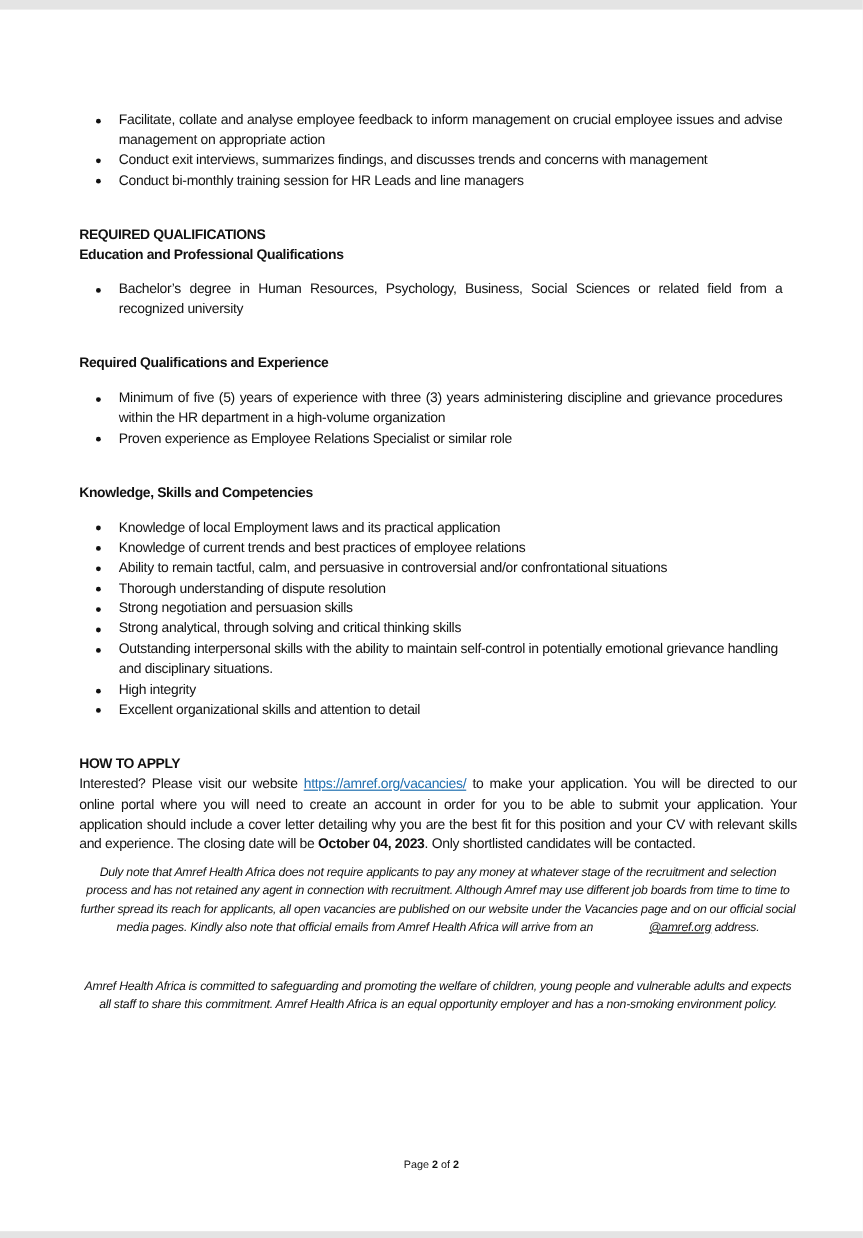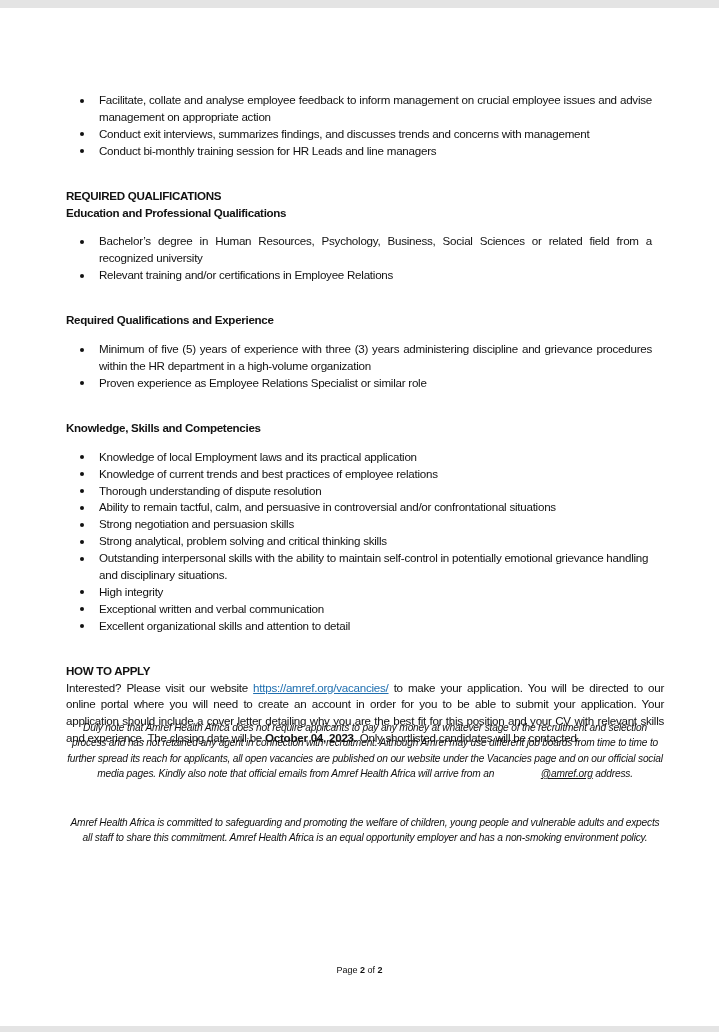--- a/index.html
+++ b/index.html
@@ -53,44 +53,42 @@
       <li>Conduct exit interviews, summarizes findings, and discusses trends and concerns with management</li>
       <li>Conduct bi-monthly training session for HR Leads and line managers</li>
     </ul>
 
     <div class="gap"></div>
 
     <div class="h">REQUIRED QUALIFICATIONS</div>
     <div class="h">Education and Professional Qualifications</div>
     <ul>
       <li class="justify">Bachelor’s degree in Human Resources, Psychology, Business, Social Sciences or related field from a recognized university</li>
-      <li>Relevant training and/or certifications in Employee Relations</li>
     </ul>
 
     <div class="gap"></div>
 
     <div class="h">Required Qualifications and Experience</div>
     <ul>
       <li class="justify">Minimum of five (5) years of experience with three (3) years administering discipline and grievance procedures within the HR department in a high-volume organization</li>
       <li>Proven experience as Employee Relations Specialist or similar role</li>
     </ul>
 
     <div class="gap"></div>
 
     <div class="h">Knowledge, Skills and Competencies</div>
     <ul>
       <li>Knowledge of local Employment laws and its practical application</li>
       <li>Knowledge of current trends and best practices of employee relations</li>
+      <li>Ability to remain tactful, calm, and persuasive in controversial and/or confrontational situations</li>
       <li>Thorough understanding of dispute resolution</li>
-      <li>Ability to remain tactful, calm, and persuasive in controversial and/or confrontational situations</li>
       <li>Strong negotiation and persuasion skills</li>
-      <li>Strong analytical, problem solving and critical thinking skills</li>
+      <li>Strong analytical, through solving and critical thinking skills</li>
       <li>Outstanding interpersonal skills with the ability to maintain self-control in potentially emotional grievance handling and disciplinary situations.</li>
       <li>High integrity</li>
-      <li>Exceptional written and verbal communication</li>
       <li>Excellent organizational skills and attention to detail</li>
     </ul>
 
     <div class="gap"></div>
 
     <div class="h">HOW TO APPLY</div>
     <p class="apply"><span>Interested? Please visit our website </span><a class="link">https://amref.org/vacancies/</a><span> to make your application. You will be directed to our online portal where you will need to create an account in order for you to be able to submit your application. Your application should include a cover letter detailing why you are the best fit for this position and your CV with relevant skills and experience. The closing date will be </span><b>October 04, 2023</b><span>. Only shortlisted candidates will be contacted.</span></p>
   </div>
 
   <div class="notice" style="top: 712px;"><span>Duly note that Amref Health Africa does not require applicants to pay any money at whatever stage of the recruitment and selection process and has not retained any agent in connection with recruitment. Although Amref may use different job boards from time to time to further spread its reach for applicants, all open vacancies are published on our website under the Vacancies page and on our official social media pages. Kindly also note that official emails from Amref Health Africa will arrive from an </span><u>@amref.org</u><span> address.</span></div>

